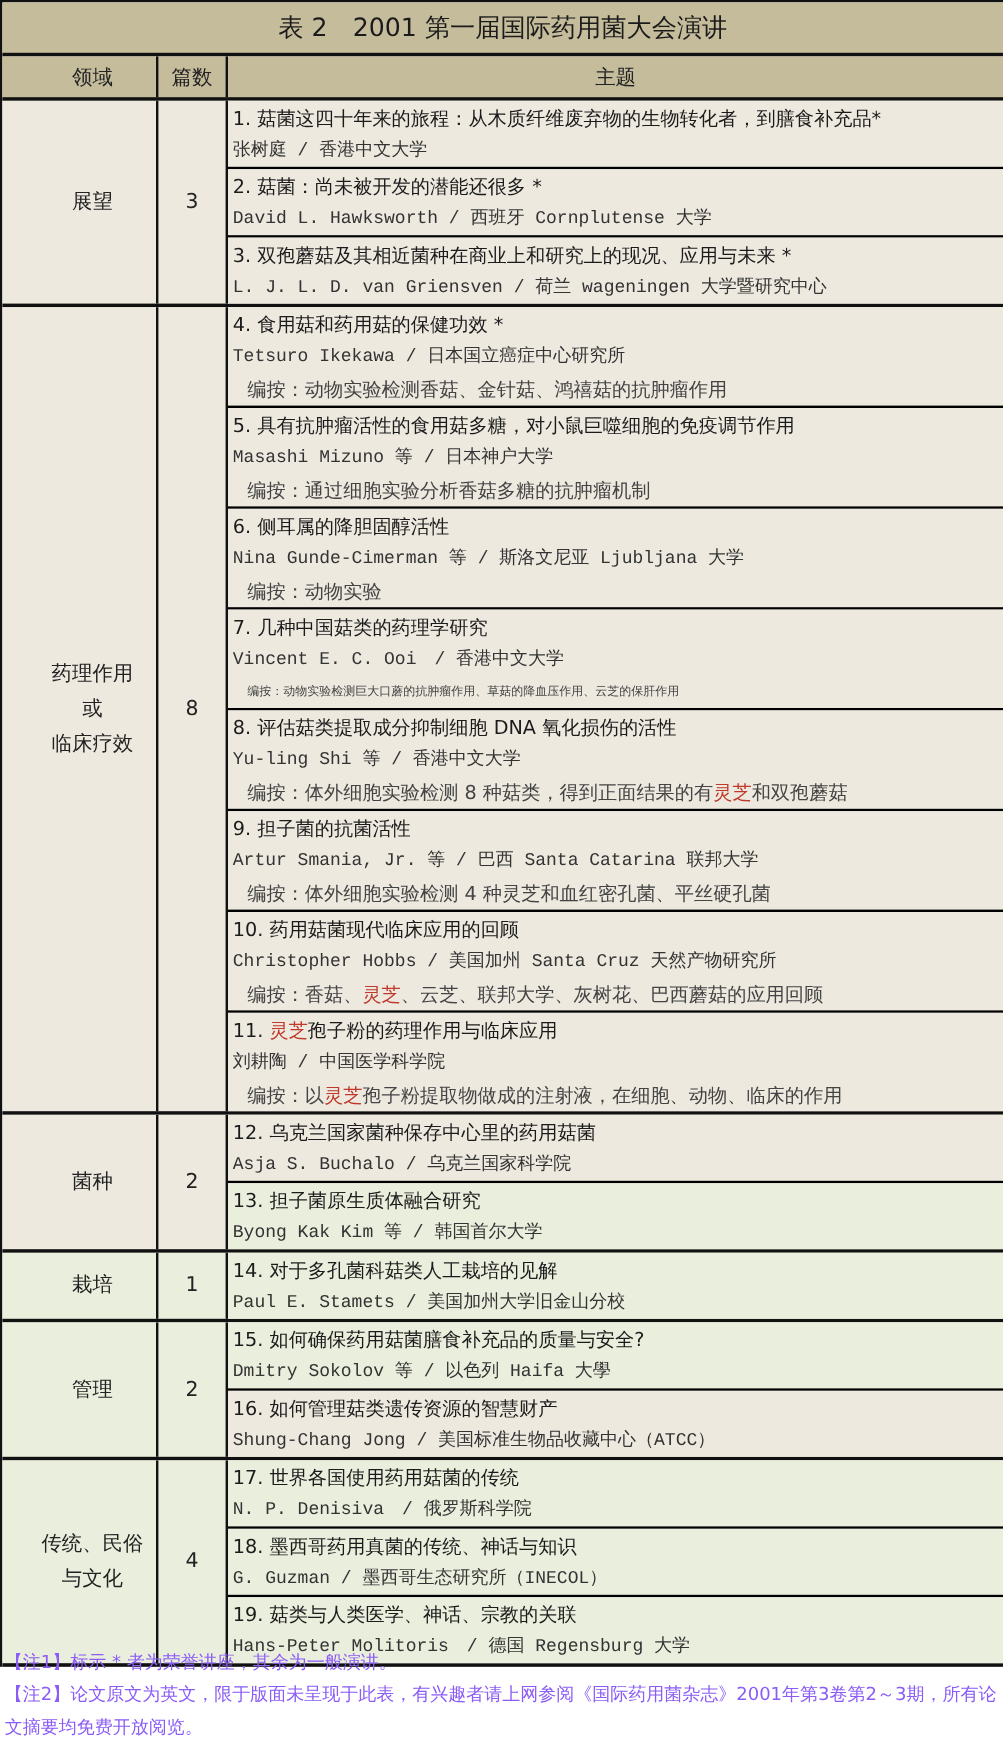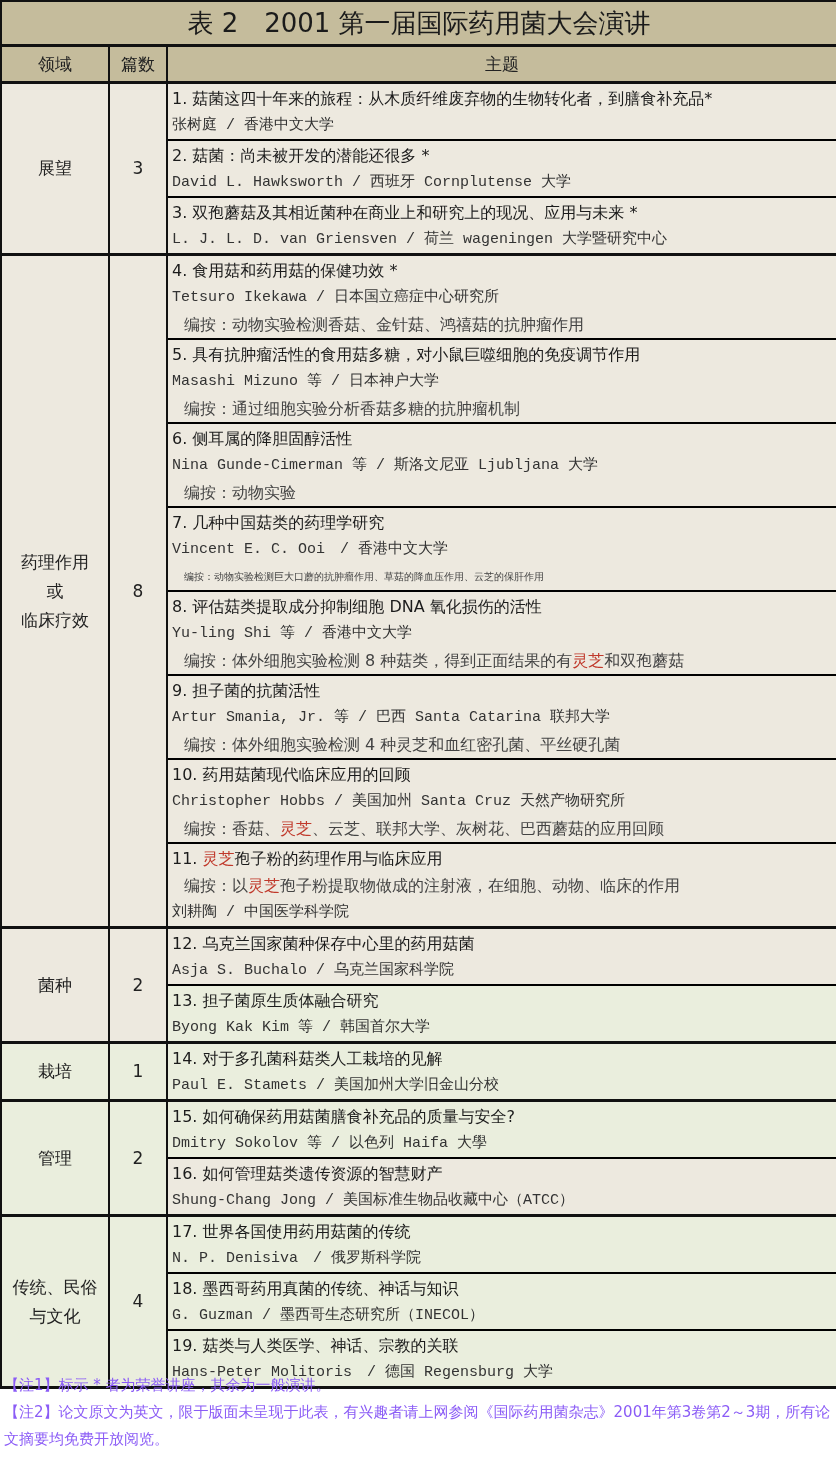--- a/index.html
+++ b/index.html
@@ -1,22 +1,22 @@
 <!DOCTYPE html>
 <html><head>
 <meta charset="utf-8">
 <style>
   html, body { margin:0; padding:0; background:#ffffff; }
   body { width:836px; height:1460px; position:relative; overflow:hidden;
          font-family:"DejaVu Sans", sans-serif; color:#222; }
   .tbl { position:absolute; left:0; top:0; width:834px; border:2px solid #111; border-bottom:none; }
-  .title { height:42px; background:#c5bc9c; border-bottom:3px solid #111; display:flex; align-items:center; justify-content:center; font-size:26px; color:#1b1b1b; }
+  .title { height:42px; background:#c5bc9c; border-bottom:3px solid #111; display:flex; align-items:center; justify-content:center; font-size:21px; color:#1b1b1b; }
   .hdr { height:34px; background:#c5bc9c; display:flex; border-bottom:3px solid #111; font-size:17px; }
   .hdr div { display:flex; align-items:center; justify-content:center; }
-  .c1 { width:106px; border-right:2px solid #111; flex:none; }
+  .c1 { width:106px; border-right:2px solid #111; flex:none;margin-left:22px; }
   .c2 { width:56px; border-right:2px solid #111; flex:none; }
   .c3 { flex:1; }
   .section { display:flex; border-bottom:3px solid #111; }
   .section .c1, .section .c2 { display:flex; align-items:center; justify-content:center; text-align:center; font-size:17px; line-height:29px; }
   .items { flex:1; display:flex; flex-direction:column; }
   .item { border-bottom:2px solid #000000; padding:1px 0 0 4px; font-size:16px; }
   .item:last-child { border-bottom:none; }
   .item .line { height:27px; line-height:27px; white-space:nowrap; overflow:hidden; }
   .item .t { color:#1b1b1b; }
   .item .a { font-family:Liberation Mono, monospace; color:#333; font-size:15px; }
@@ -96,22 +96,22 @@
         <div class="line a">Artur Smania, Jr. 等 / 巴西 Santa Catarina 联邦大学</div>
         <div class="line n">编按：体外细胞实验检测 4 种灵芝和血红密孔菌、平丝硬孔菌</div>
       </div>
       <div class="item beige">
         <div class="line t">10. 药用菇菌现代临床应用的回顾</div>
         <div class="line a">Christopher Hobbs / 美国加州 Santa Cruz 天然产物研究所</div>
         <div class="line n"><span>编按：香菇、</span><span class="red">灵芝</span><span>、云芝、联邦大学、灰树花、巴西蘑菇的应用回顾</span></div>
       </div>
       <div class="item beige">
         <div class="line t"><span>11. </span><span class="red">灵芝</span><span>孢子粉的药理作用与临床应用</span></div>
+        <div class="line a">刘耕陶 / 中国医学科学院</div>
         <div class="line n"><span>编按：以</span><span class="red">灵芝</span><span>孢子粉提取物做成的注射液，在细胞、动物、临床的作用</span></div>
-        <div class="line a">刘耕陶 / 中国医学科学院</div>
       </div>
     </div>
   </div>
 
   <div class="section beige">
     <div class="c1">菌种</div>
     <div class="c2">2</div>
     <div class="items">
       <div class="item beige">
         <div class="line t">12. 乌克兰国家菌种保存中心里的药用菇菌</div>

